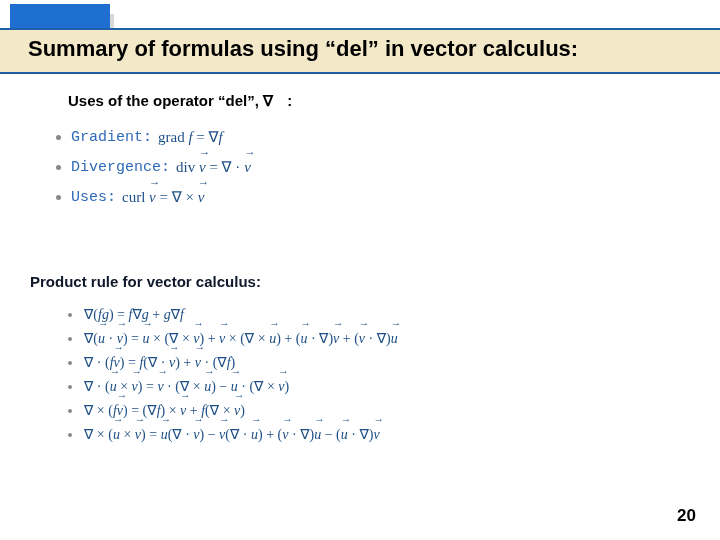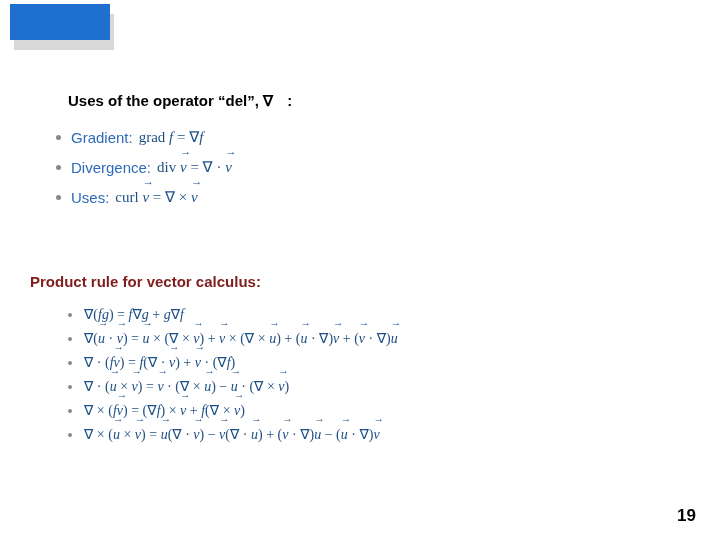--- a/index.html
+++ b/index.html
@@ -8,38 +8,41 @@
   .top-accent { position: absolute; left: 10px; top: 4px; width: 100px; height: 36px; background: #1f6fd1; }
   .top-accent-shadow { position: absolute; left: 14px; top: 14px; width: 100px; height: 36px; background: #d8d8d8; }
   .title-band { position: absolute; left: 0; top: 28px; width: 720px; background: #f3e8c8; border-top: 2px solid #1f5fa8; border-bottom: 2px solid #1f5fa8; padding: 6px 0 10px 0; }
   .title-text { font-size: 22px; font-weight: bold; color: #000; margin-left: 28px; }
   .subheading1 { position: absolute; left: 28px; top: 92px; font-size: 15px; font-weight: bold; color: #000; margin-left: 40px; }
   .del-in-sub { display: inline-block; width: 14px; }
   .sub-colon { margin-left: 6px; }
   .uses-list { position: absolute; left: 56px; top: 128px; }
   .uses-list .row { display: flex; align-items: center; margin-bottom: 12px; }
   .bullet-dot { width: 5px; height: 5px; background: #888; border-radius: 50%; margin-right: 10px; flex: 0 0 auto; }
-  .label { font-family: Liberation Sans, sans-serif; color: #2e6bb8; font-size: 15px; margin-right: 6px; }
+  .label { font-family: Liberation Mono, monospace; color: #2e6bb8; font-size: 15px; margin-right: 6px; }
   .math { font-family: Georgia, 'Times New Roman', serif; color: #1e4f86; font-size: 15px; white-space: nowrap; }
   .mvar { font-style: italic; }
   .vecwrap { position: relative; display: inline-block; }
   .vecarrow { position: absolute; top: -0.72em; left: 0; right: 0; text-align: center; font-size: 0.75em; font-style: normal; line-height: 0; }
-  .subheading2 { position: absolute; left: 30px; top: 273px; font-size: 15px; font-weight: bold; color: #7f1d1d; }
+  .subheading2 { position: absolute; left: 30px; top: 273px; font-size: 15px; font-weight: bold; color: #0f172a; }
   .product-list { position: absolute; left: 68px; top: 306px; }
   .product-list .prow { display: flex; align-items: center; margin-bottom: 7px; }
   .product-list .bullet-dot { width: 4px; height: 4px; background: #888; margin-right: 12px; }
   .pmath { font-family: Georgia, 'Times New Roman', serif; color: #1e4f86; font-size: 14px; white-space: nowrap; }
   .pagenum { position: absolute; right: 24px; bottom: 14px; font-size: 17px; font-weight: bold; color: #000; }
 </style>
 </head>
 <body>
 
 <div class="slide">
   <div class="top-accent-shadow"></div>
   <div class="top-accent"></div>
+  <div class="title-band">
+    <div class="title-text">Summary of formulas using “del” in vector calculus:</div>
+  </div>
 
   <div class="subheading1">
     <span>Uses of the operator “del”,</span>
     <span class="del-in-sub">∇</span>
     <span class="sub-colon">:</span>
   </div>
 
   <div class="uses-list">
       <div class="row">
         <span class="bullet-dot"></span>
@@ -80,14 +83,14 @@
       <div class="prow">
         <span class="bullet-dot"></span>
         <span class="pmath">∇ × (<span class="mvar">f</span><span class="vecwrap"><span class="mvar">v</span><span class="vecarrow">→</span></span>) = (∇<span class="mvar">f</span>) × <span class="vecwrap"><span class="mvar">v</span><span class="vecarrow">→</span></span> + <span class="mvar">f</span>(∇ × <span class="vecwrap"><span class="mvar">v</span><span class="vecarrow">→</span></span>)</span>
       </div>
       <div class="prow">
         <span class="bullet-dot"></span>
         <span class="pmath">∇ × (<span class="vecwrap"><span class="mvar">u</span><span class="vecarrow">→</span></span> × <span class="vecwrap"><span class="mvar">v</span><span class="vecarrow">→</span></span>) = <span class="vecwrap"><span class="mvar">u</span><span class="vecarrow">→</span></span>(∇ · <span class="vecwrap"><span class="mvar">v</span><span class="vecarrow">→</span></span>) − <span class="vecwrap"><span class="mvar">v</span><span class="vecarrow">→</span></span>(∇ · <span class="vecwrap"><span class="mvar">u</span><span class="vecarrow">→</span></span>) + (<span class="vecwrap"><span class="mvar">v</span><span class="vecarrow">→</span></span> · ∇)<span class="vecwrap"><span class="mvar">u</span><span class="vecarrow">→</span></span> − (<span class="vecwrap"><span class="mvar">u</span><span class="vecarrow">→</span></span> · ∇)<span class="vecwrap"><span class="mvar">v</span><span class="vecarrow">→</span></span></span>
       </div>
     </div>
 
-  <div class="pagenum">19</div>
+  <div class="pagenum">20</div>
 </div>
 
 </body></html>

